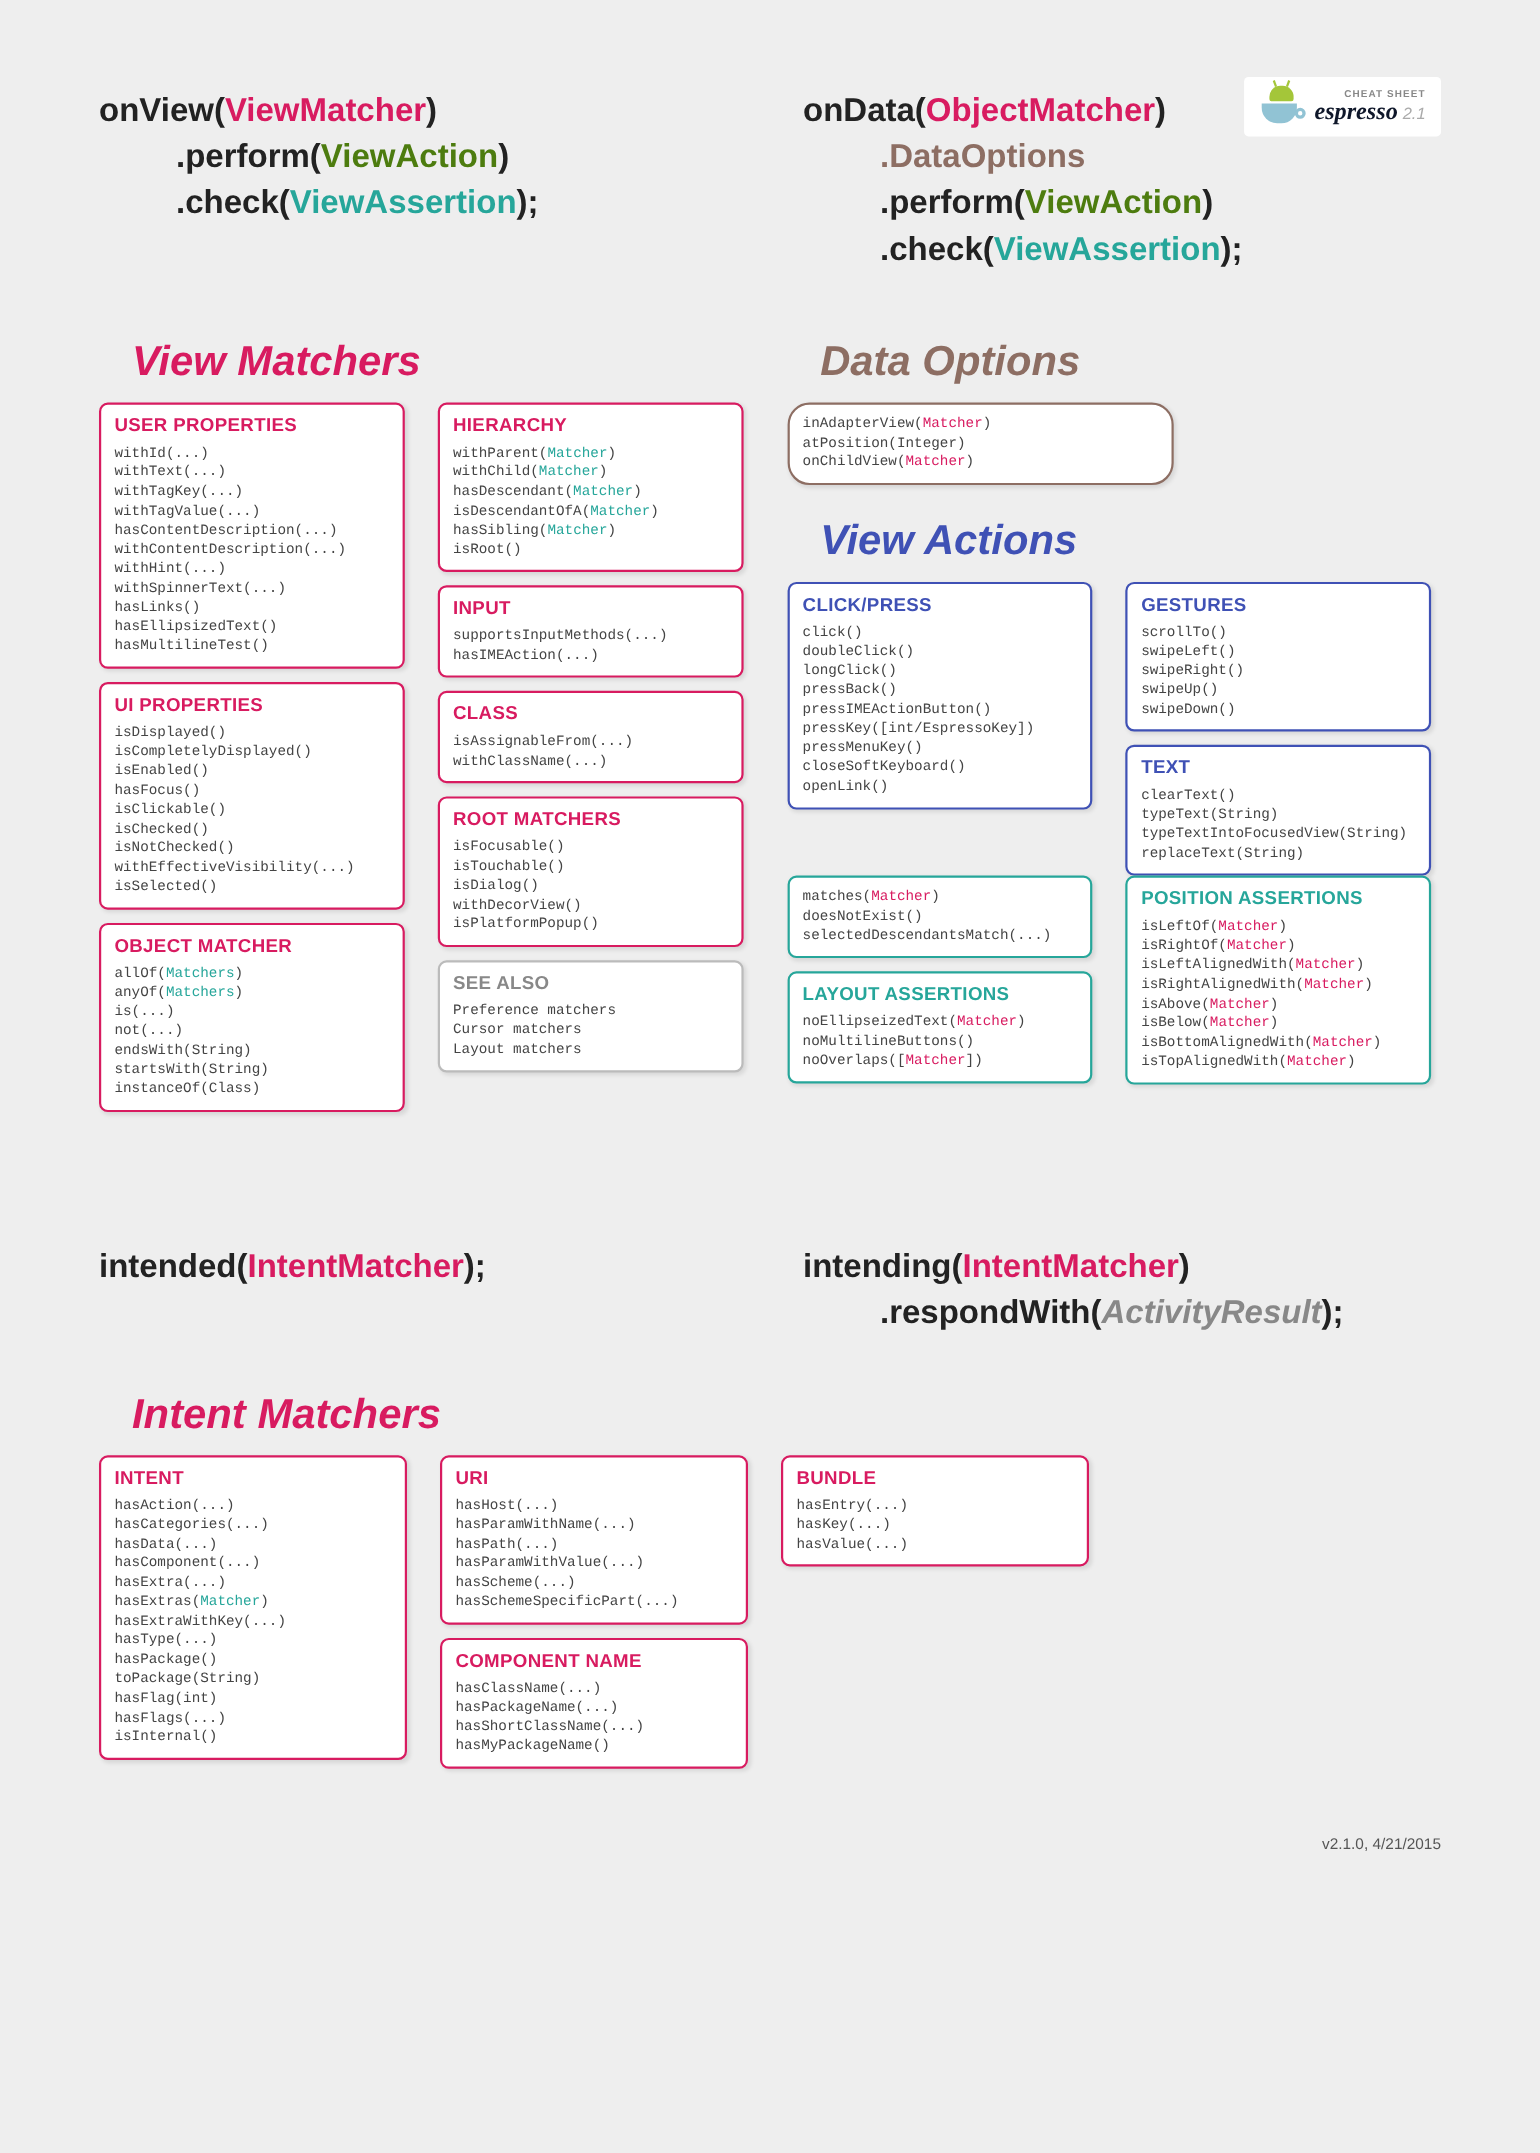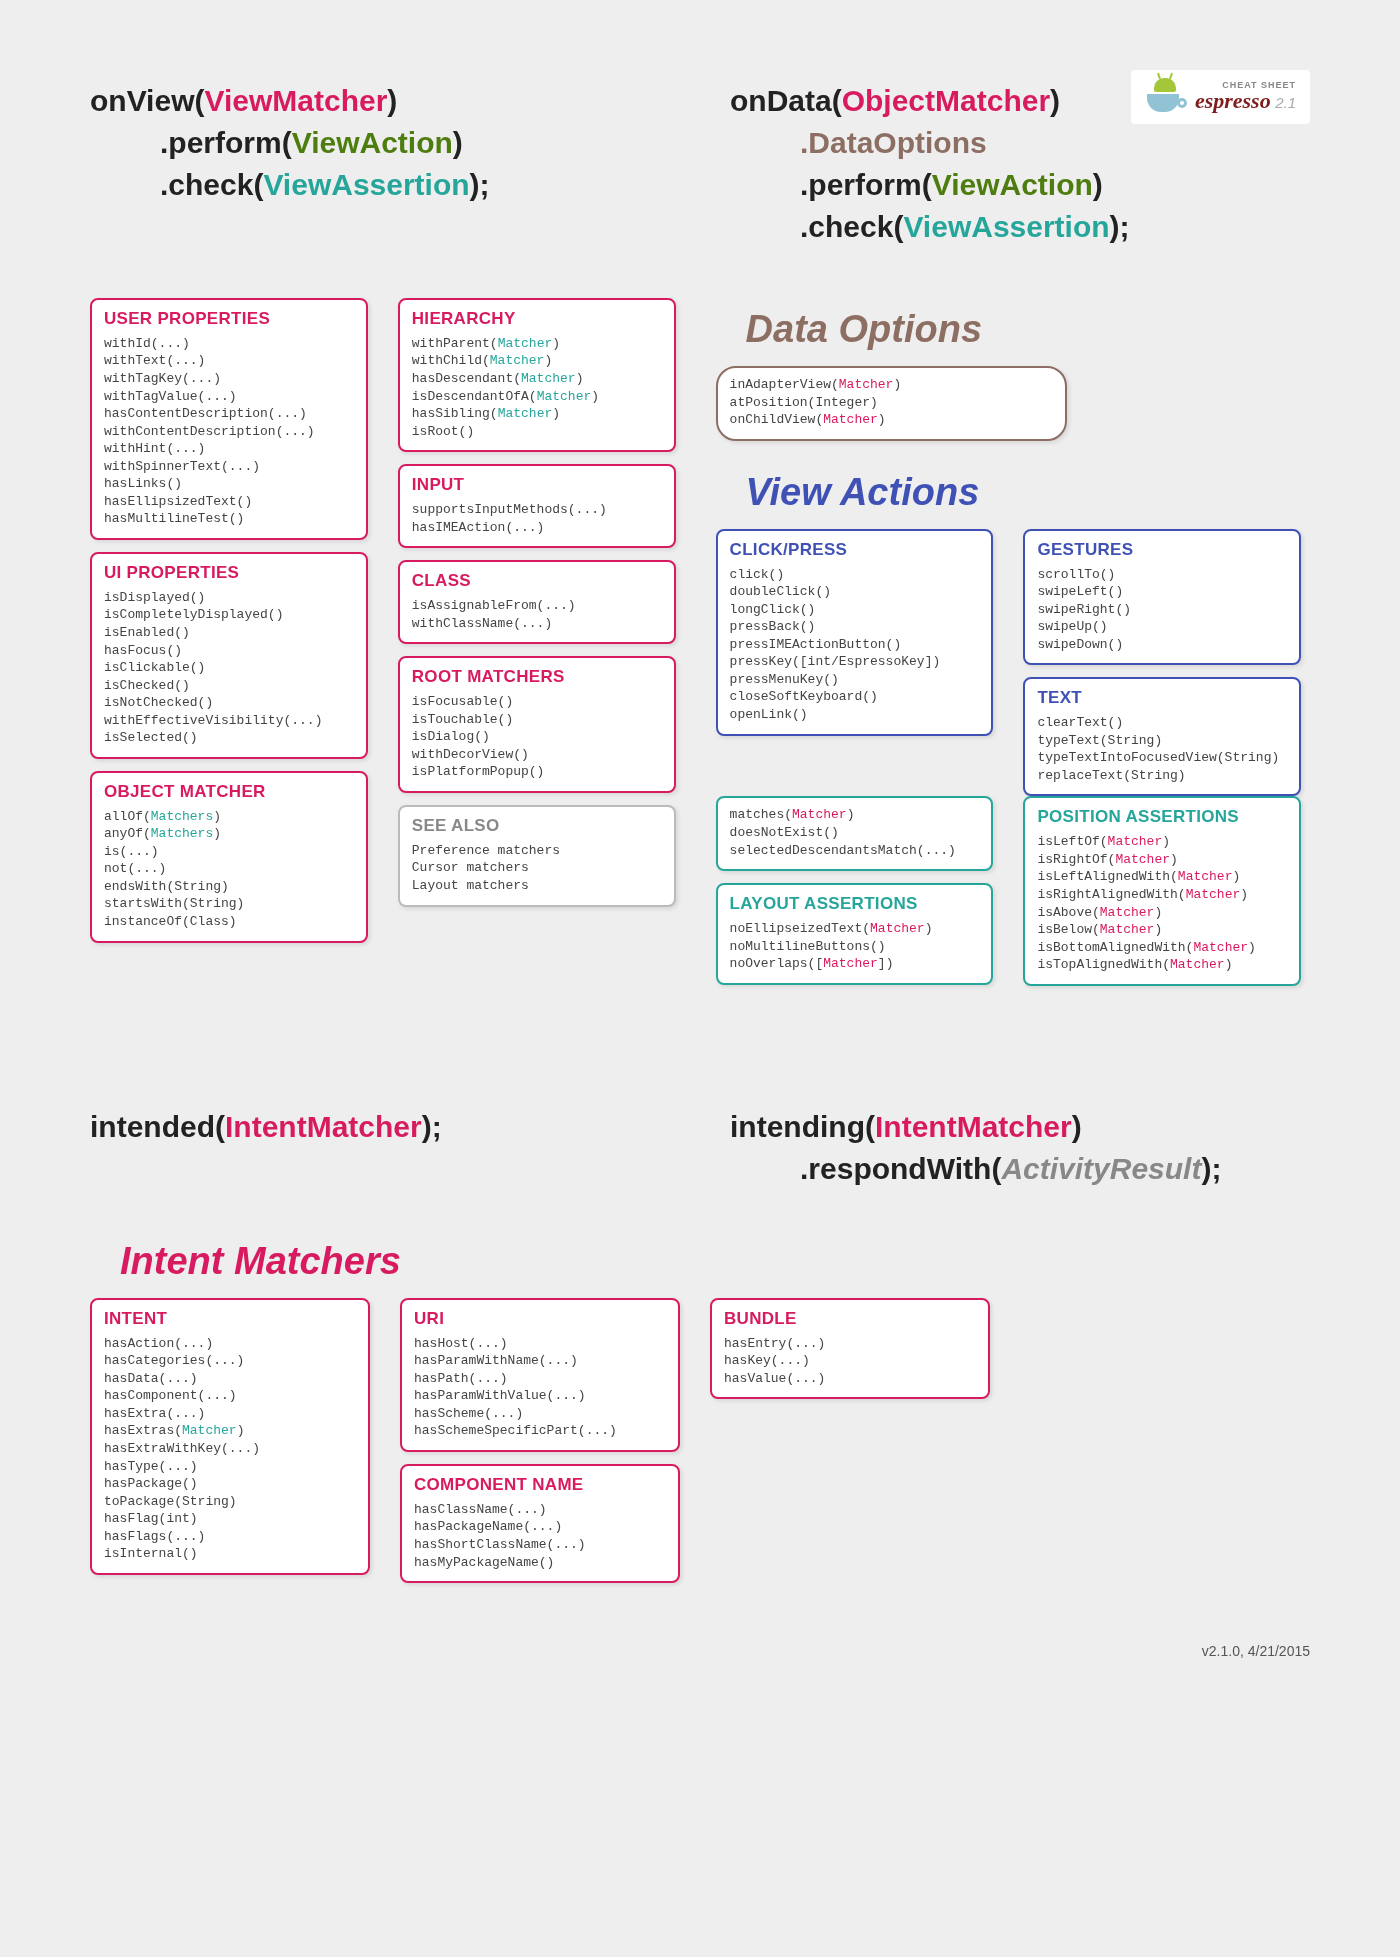--- a/index.html
+++ b/index.html
@@ -36,21 +36,21 @@
   .logo-cup .cup {
     width: 32px; height: 18px; background:#91c3d4; border-radius: 0 0 14px 14px;
     position:absolute; bottom:2px; left:2px;
   }
   .logo-cup .handle {
     width:10px; height:10px; border:3px solid #91c3d4; border-radius:50%;
     position:absolute; right:-2px; bottom:6px;
   }
   .logo-text { text-align:right; }
   .logo-text .small { font-size:9px; letter-spacing:1px; color:#888; font-weight:bold; }
-  .logo-text .big { font-family: Georgia, serif; font-style:italic; font-weight:bold; font-size:22px; color:#7f1d1d; line-height:1; }
+  .logo-text .big { font-family: Georgia, serif; font-style:italic; font-weight:bold; font-size:22px; color:#0f172a; line-height:1; }
   .logo-text .ver { font-size:15px; color:#aaa; font-style:italic; }
 
   .syntax-row { display:flex; gap: 60px; margin-bottom: 50px; }
   .syntax-col { flex:1; }
   .syntax {
     font-family: "Helvetica Neue", Arial, sans-serif;
     font-size: 30px;
     font-weight: bold;
     line-height: 1.4;
     color: #222;
@@ -137,20 +137,21 @@
       <span class="indent"><span class="c-brown">.DataOptions</span></span>
       <span class="indent"><span>.perform</span>(<span class="c-blue">ViewAction</span>)</span>
       <span class="indent"><span>.check</span>(<span class="c-green">ViewAssertion</span>);</span>
     </div>
   </div>
 </div>
 
 <div class="two-col">
 
   <div class="half">
+    <div class="section-title red">View Matchers</div>
     <div class="columns">
       <div class="box-col">
         <div class="box red">
           <div class="title">USER PROPERTIES</div>
           <div>
               <div>withId(...)</div>
               <div>withText(...)</div>
               <div>withTagKey(...)</div>
               <div>withTagValue(...)</div>
               <div>hasContentDescription(...)</div>

